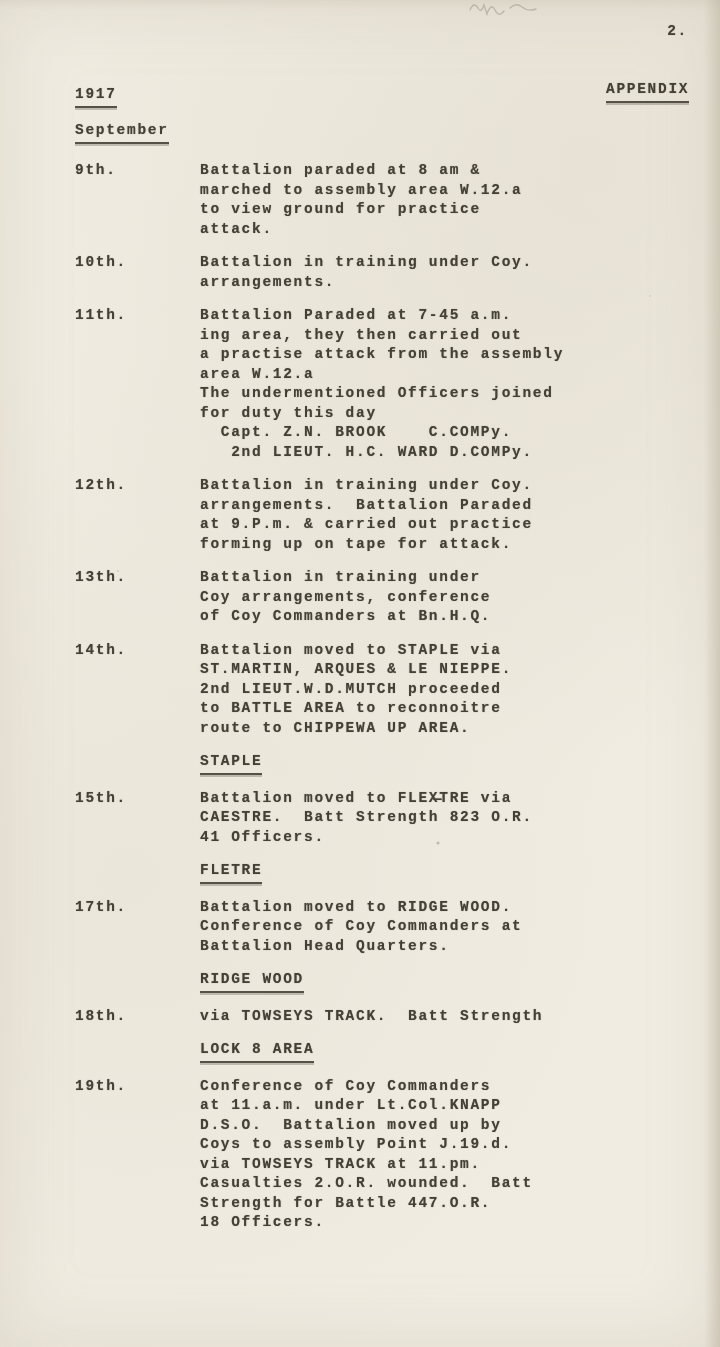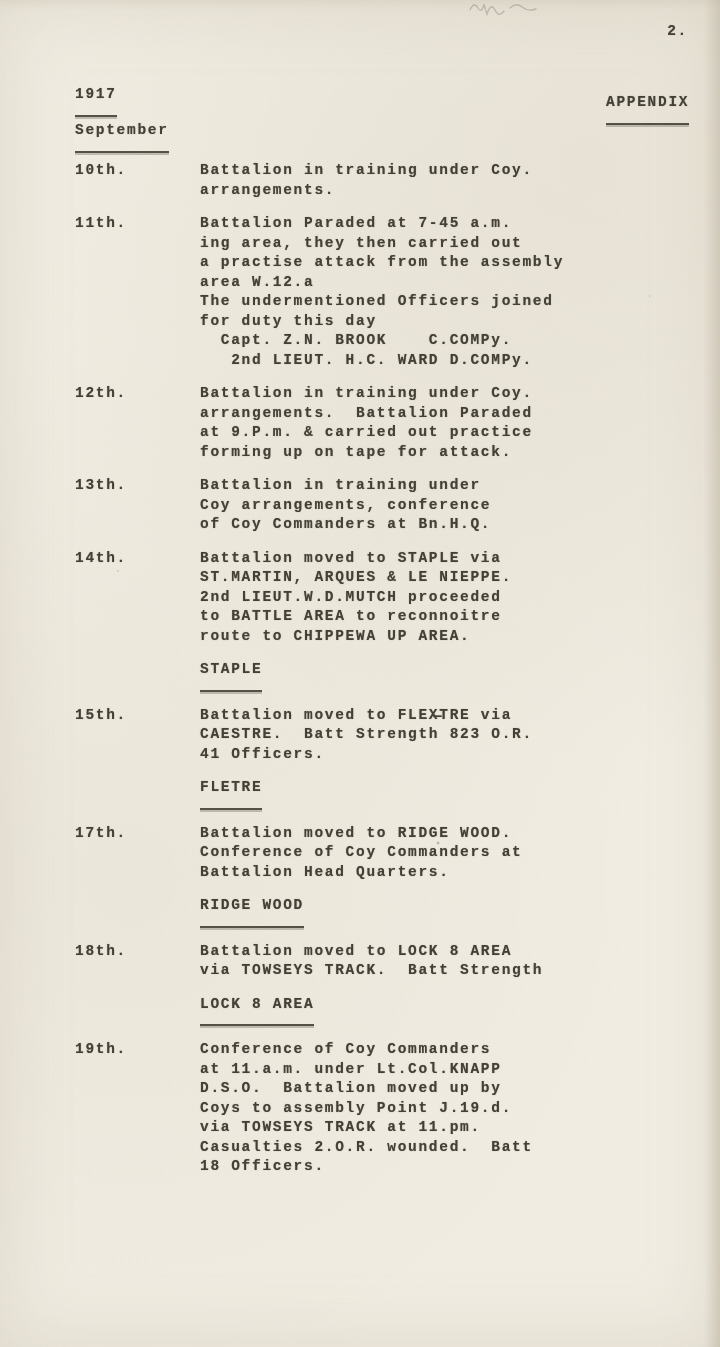--- a/index.html
+++ b/index.html
@@ -19,27 +19,27 @@
       radial-gradient(2px 2px at 650px 296px, rgba(150,120,110,.35), transparent 70%),
       linear-gradient(to left, rgba(190,182,163,.55), rgba(190,182,163,0) 16px),
       linear-gradient(to bottom, rgba(205,198,180,.28), rgba(205,198,180,0) 10px),
       var(--paper);
     box-shadow: inset 0 0 70px rgba(178,170,150,.28);
     color:var(--ink);
     font-size:14.5px; font-weight:700; letter-spacing:1.7px; line-height:19.5px;
     text-shadow:0 0 1px rgba(67,63,55,.5);
   }
   .u {
-    display:inline-block; padding-bottom:10px;
+    display:inline-block; padding-bottom:1px;
     border-bottom:2px solid rgba(69,64,54,.9);
     box-shadow:0 2px 0 rgba(69,64,54,.28);
   }
   .page-number { position:absolute; top:22px; right:32px; }
   .year        { position:absolute; top:85px;  left:75px; }
-  .appendix    { position:absolute; top:93px;  left:606px; }
+  .appendix    { position:absolute; top:80px;  left:606px; }
   .month       { position:absolute; top:121px; left:75px; }
   .entries     { position:absolute; top:161px; left:0; right:0; padding-left:75px; }
   .entry-row   { display:flex; align-items:flex-start; margin-bottom:14px; }
   .entry-date  { flex:none; width:125px; white-space:pre; }
   .entry-lines { flex:none; }
   .entry-line  { white-space:pre; }
   .heading-row { margin-left:125px; margin-bottom:14px;margin-top:8px; }
   .pencil-mark { position:absolute; top:0; left:468px; opacity:.45; }
 </style>
 </head>
@@ -53,20 +53,29 @@
 
   <div class="page-number">2.</div>
 
   <div class="year"><span class="u">1917</span></div>
 
   <div class="appendix"><span class="u">APPENDIX</span></div>
 
   <div class="month"><span class="u">September</span></div>
 
   <div class="entries">
+      <div class="entry-row">
+        <div class="entry-date">9th.</div>
+        <div class="entry-lines">
+          <div class="entry-line">Battalion paraded at 8 am &amp;</div>
+          <div class="entry-line">marched to assembly area W.12.a</div>
+          <div class="entry-line">to view ground for practice</div>
+          <div class="entry-line">attack.</div>
+        </div>
+      </div>
       <div class="entry-row">
         <div class="entry-date">10th.</div>
         <div class="entry-lines">
           <div class="entry-line">Battalion in training under Coy.</div>
           <div class="entry-line">arrangements.</div>
         </div>
       </div>
       <div class="entry-row">
         <div class="entry-date">11th.</div>
         <div class="entry-lines">
@@ -122,32 +131,32 @@
         <div class="entry-lines">
           <div class="entry-line">Battalion moved to RIDGE WOOD.</div>
           <div class="entry-line">Conference of Coy Commanders at</div>
           <div class="entry-line">Battalion Head Quarters.</div>
         </div>
       </div>
       <div class="heading-row"><span class="u">RIDGE WOOD</span></div>
       <div class="entry-row">
         <div class="entry-date">18th.</div>
         <div class="entry-lines">
-          <div class="entry-line">Battalion moved to LOCK 8 AREA</div>
           <div class="entry-line">via TOWSEYS TRACK.  Batt Strength</div>
         </div>
       </div>
       <div class="heading-row"><span class="u">LOCK 8 AREA</span></div>
       <div class="entry-row">
         <div class="entry-date">19th.</div>
         <div class="entry-lines">
           <div class="entry-line">Conference of Coy Commanders</div>
           <div class="entry-line">at 11.a.m. under Lt.Col.KNAPP</div>
           <div class="entry-line">D.S.O.  Battalion moved up by</div>
           <div class="entry-line">Coys to assembly Point J.19.d.</div>
           <div class="entry-line">via TOWSEYS TRACK at 11.pm.</div>
           <div class="entry-line">Casualties 2.O.R. wounded.  Batt</div>
+          <div class="entry-line">Strength for Battle 447.O.R.</div>
           <div class="entry-line">18 Officers.</div>
         </div>
       </div>
     </div>
 
 </div>
 
 </body></html>

